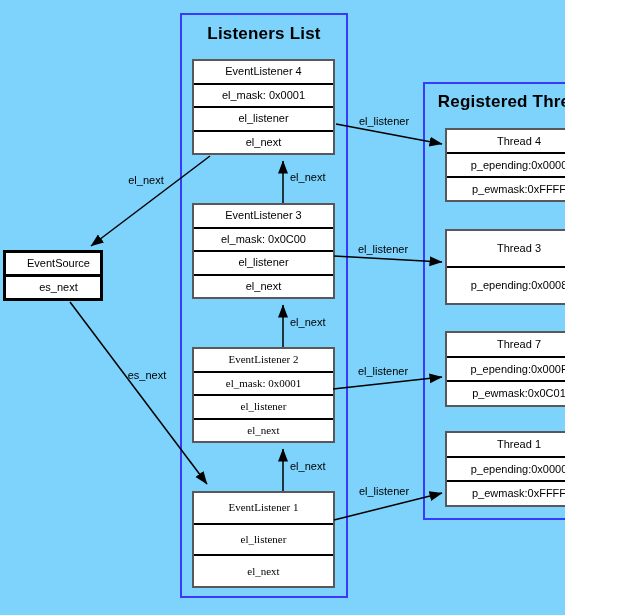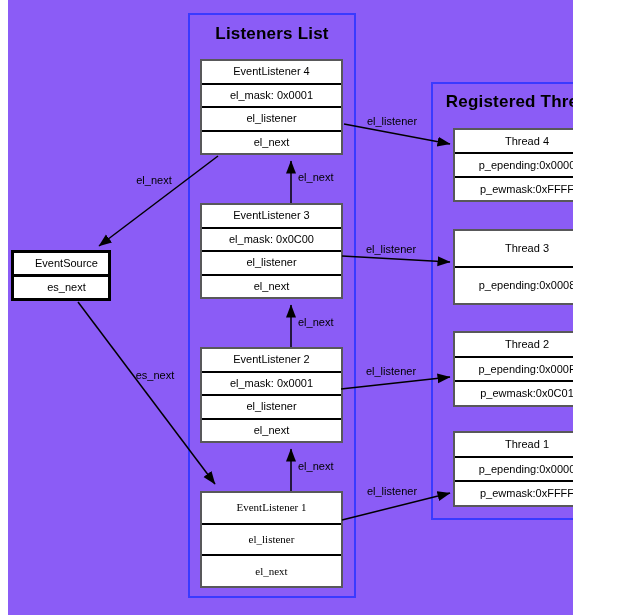--- a/index.html
+++ b/index.html
@@ -1,18 +1,18 @@
 <!DOCTYPE html>
 <html><head>
 <meta charset="utf-8">
 <style>
   html,body { margin:0; padding:0; background:#fff; }
   #page {
-    position:relative; width:565px; height:615px; background:#8b5cf6;
-    font-family:"Liberation Sans", sans-serif; color:#000; overflow:hidden;margin-left:8px;
+    position:relative; width:565px; height:615px; background:#7dd3fc;
+    font-family:"Liberation Sans", sans-serif; color:#000; overflow:hidden;
   }
   .panel {
     position:absolute; box-sizing:border-box;
     border:2px solid #3a3aff; background:transparent;
   }
   .panel-title {
     position:absolute; text-align:center;
     font-size:17px; font-weight:bold; letter-spacing:0.2px;
   }
   .node {
@@ -52,21 +52,21 @@
     <div class="row">el_next</div>
   </div>
 
   <div class="node" style="left:192px; top:203px; width:143px; height:96px;">
     <div class="row">EventListener 3</div>
     <div class="row">el_mask: 0x0C00</div>
     <div class="row">el_listener</div>
     <div class="row">el_next</div>
   </div>
 
-  <div class="node" style="left:192px; top:347px; width:143px; height:96px;">
+  <div class="node" style="left:192px; top:347px; width:143px; height:96px;font-family:Liberation Serif, serif;">
     <div class="row">EventListener 2</div>
     <div class="row">el_mask: 0x0001</div>
     <div class="row">el_listener</div>
     <div class="row">el_next</div>
   </div>
 
   <div class="node" style="left:192px; top:491px; width:143px; height:97px;font-family:Liberation Serif, serif;">
     <div class="row">EventListener 1</div>
     <div class="row">el_listener</div>
     <div class="row">el_next</div>
@@ -77,21 +77,21 @@
     <div class="row">p_epending:0x0000</div>
     <div class="row">p_ewmask:0xFFFF</div>
   </div>
 
   <div class="node" style="left:445px; top:229px; width:148px; height:76px;">
     <div class="row">Thread 3</div>
     <div class="row">p_epending:0x0008</div>
   </div>
 
   <div class="node" style="left:445px; top:331px; width:148px; height:76px;">
-    <div class="row">Thread 2</div>
+    <div class="row">Thread 7</div>
     <div class="row">p_epending:0x000F</div>
     <div class="row">p_ewmask:0x0C01</div>
   </div>
 
   <div class="node" style="left:445px; top:431px; width:148px; height:76px;">
     <div class="row">Thread 1</div>
     <div class="row">p_epending:0x0000</div>
     <div class="row">p_ewmask:0xFFFF</div>
   </div>
 

